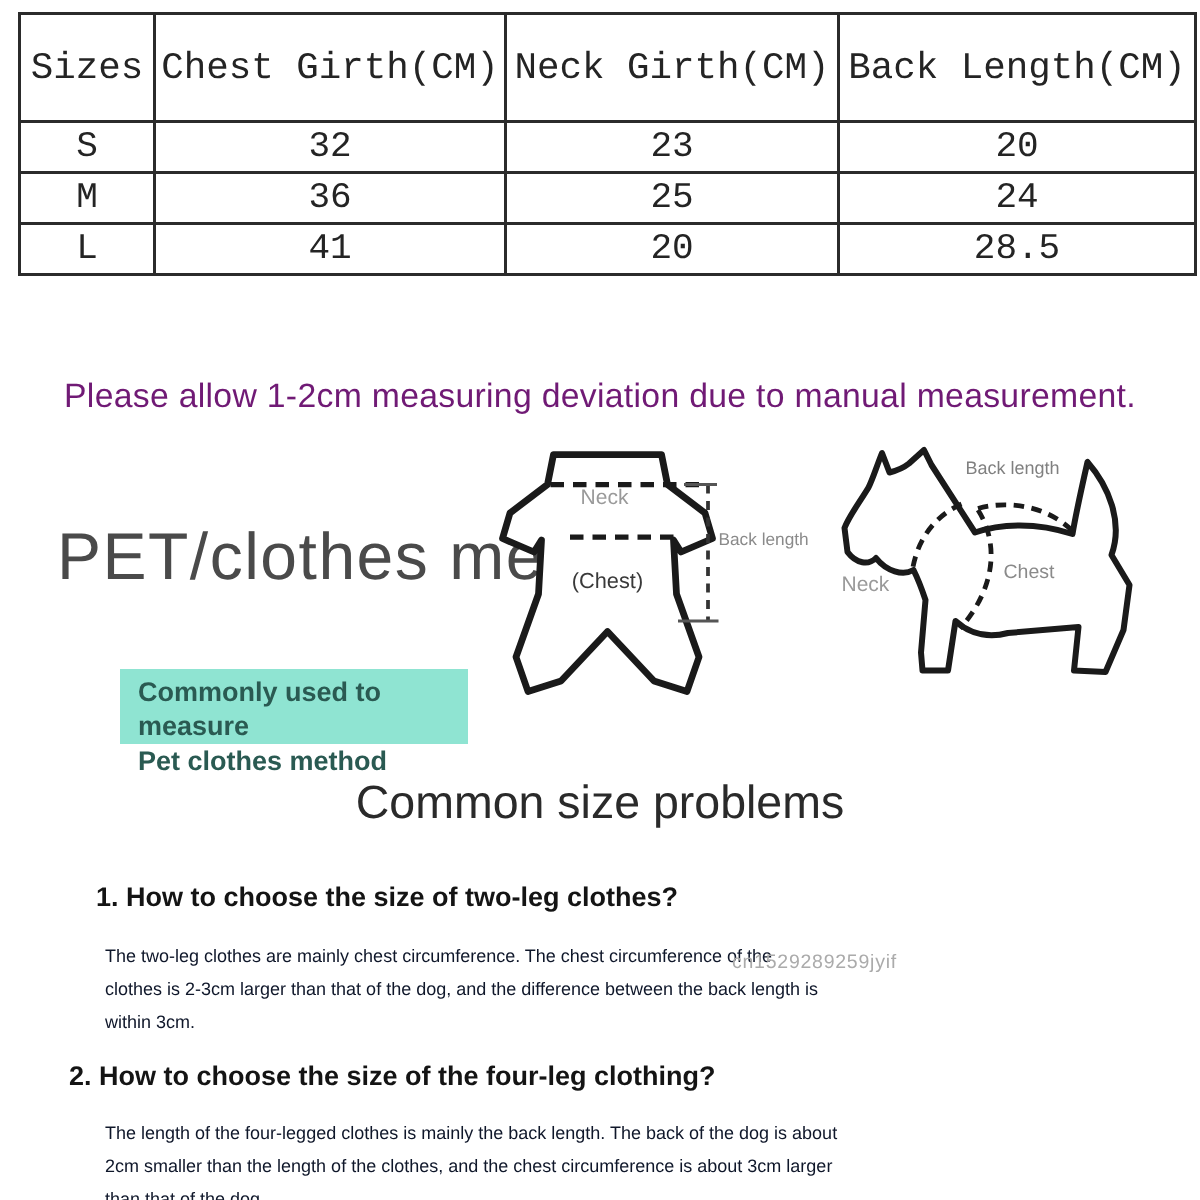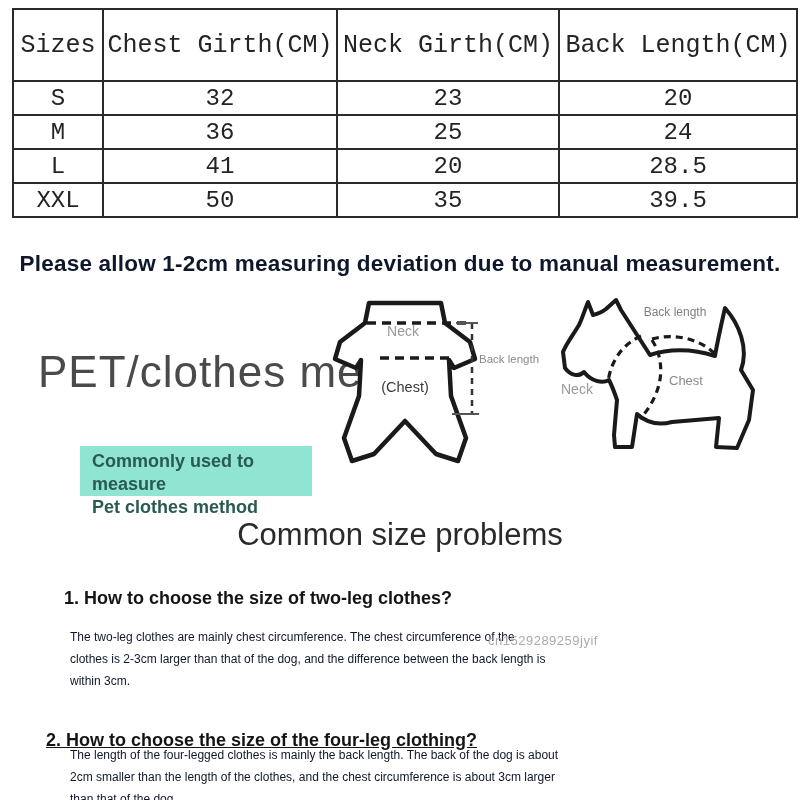--- a/index.html
+++ b/index.html
@@ -16,21 +16,21 @@
   }
   .size-table th,.size-table td{
     border:2px solid #2b2b2b;text-align:center;vertical-align:middle;
     padding:0;overflow:hidden;white-space:nowrap;
   }
   .size-table th{height:70px;font-size:25px;font-weight:400;}
   .size-table td{height:32px;font-size:24px;}
   
   .notice{
     position:absolute;left:0;top:251px;width:800px;text-align:center;
-    font-size:22.5px;font-weight:bold;color:#0f172a;letter-spacing:0.2px;
+    font-size:22.5px;font-weight:normal;color:#701a75;letter-spacing:0.2px;
   }
   
   .method-title{
     position:absolute;left:38px;top:347px;
     font-size:44px;color:#4a4a4a;letter-spacing:1px;
   }
   .method-note{
     position:absolute;left:80px;top:412px;width:220px;height:42px;
     background:#8fe4d2;color:#2a5a52;
     font-size:18px;font-weight:bold;line-height:23px;
@@ -40,21 +40,21 @@
   .dog-svg{position:absolute;left:553px;top:292px;}
   
   .problems-title{
     position:absolute;left:0;top:517px;width:800px;text-align:center;
     font-size:31px;color:#2a2a2a;
   }
   .q-heading{
     position:absolute;font-size:18px;font-weight:bold;color:#141414;
   }
   .q1{left:64px;top:588px;}
-  .q2{left:46px;top:730px;text-decoration:underline;}
+  .q2{left:46px;top:707px;}
   .answer{
     position:absolute;left:70px;width:716px;
     font-size:12px;line-height:22px;color:#0f172a;white-space:pre-line;
   }
   .a1{top:626px;}
   .a2{top:744px;}
   .watermark{
     position:absolute;left:488px;top:633px;
     font-size:13px;color:#ababab;letter-spacing:0.5px;
   }
@@ -91,26 +91,20 @@
         <td>M</td>
         <td>36</td>
         <td>25</td>
         <td>24</td>
       </tr>
       <tr>
         <td>L</td>
         <td>41</td>
         <td>20</td>
         <td>28.5</td>
-      </tr>
-      <tr>
-        <td>XXL</td>
-        <td>50</td>
-        <td>35</td>
-        <td>39.5</td>
       </tr>
     </tbody>
   </table>
 
   <div class="notice">Please allow 1-2cm measuring deviation due to manual measurement.</div>
 
   <div class="method-title">PET/clothes method</div>
   <div class="method-note">Commonly used to measure
 Pet clothes method</div>
 

